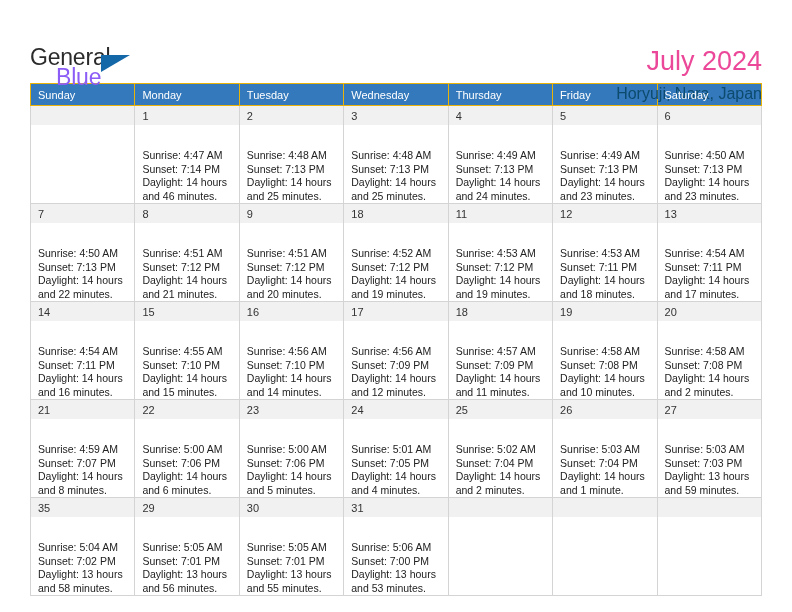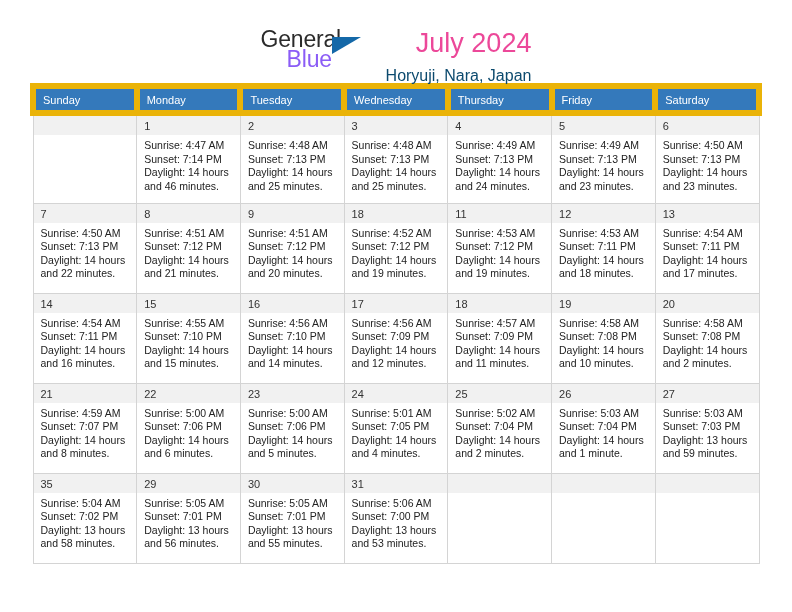--- a/index.html
+++ b/index.html
@@ -15,22 +15,22 @@
   .page {
     width: 792px;
     height: 612px;
     position: relative;
     padding: 0 30px;
   }
   
   .header {
     display: flex;
     align-items: flex-start;
-    justify-content: center;
-    padding-top: 28px;
+    justify-content: space-between;
+    padding-top: 46px;
     height: 75px;
   }
   .logo {
     position: relative;
     width: 125px;
     height: 48px;
     line-height: 1;
     user-select: none;
   }
   .logo-general {
@@ -79,21 +79,21 @@
     table-layout: fixed;
     margin-top: 8px;
   }
   table.calendar th {
     background: #3479bb;
     color: #ffffff;
     font-size: 11px;
     font-weight: normal;
     text-align: left;
     padding: 5px 0 4px 7px;
-    border: 6px solid #eab308;
+    border: 1px solid #eab308;
     height: 22px;
   }
   table.calendar td {
     vertical-align: top;
     border-left: 1px solid #d4d4d4;
     border-right: 1px solid #d4d4d4;
     border-bottom: 1px solid #d4d4d4;
     height: 90px;
     padding: 0;
     background: #ffffff;
@@ -103,20 +103,21 @@
     font-size: 11px;
     color: #333333;
     padding: 4px 0 3px 7px;
     background: #f1f1f1;
     line-height: 1.1;
     min-height: 18px;
   }
   td.empty .daynum { background: #f1f1f1; }
   .events {
     padding: 4px 4px 0 7px;
+    margin-top: 20px;
   }
   .events div {
     font-size: 10.5px;
     color: #222222;
     line-height: 13.5px;
     white-space: nowrap;
   }
 </style>
 </head>
 <body>

